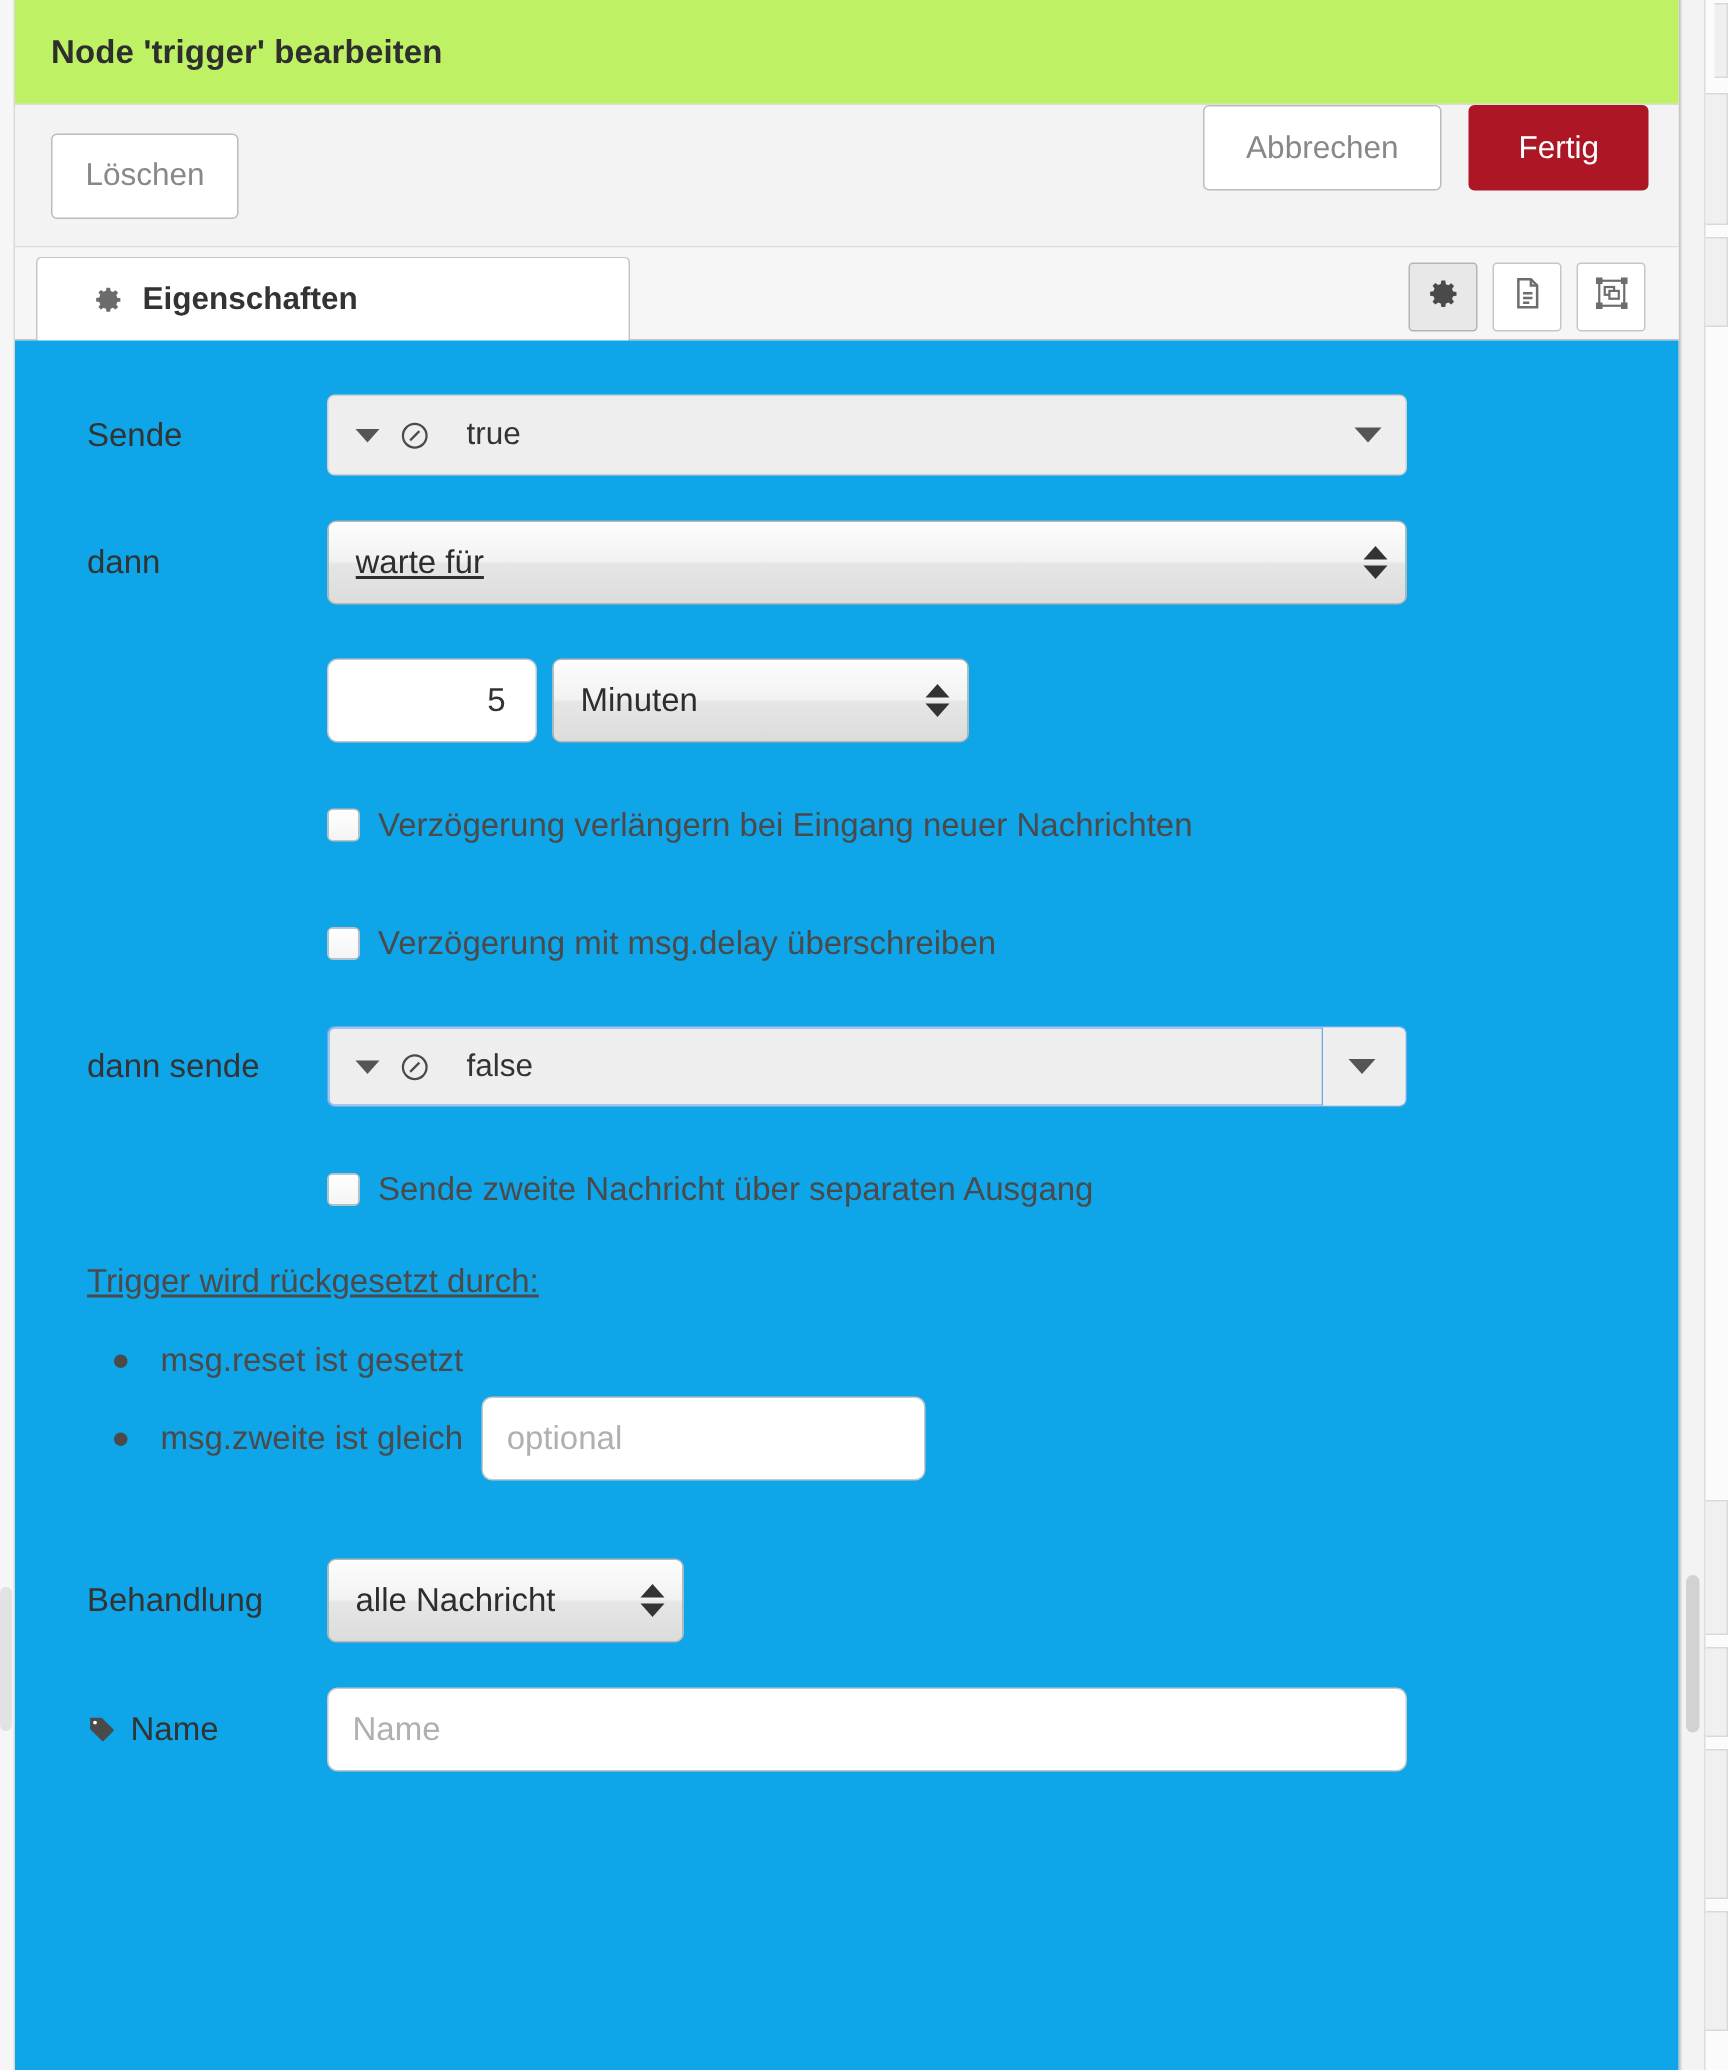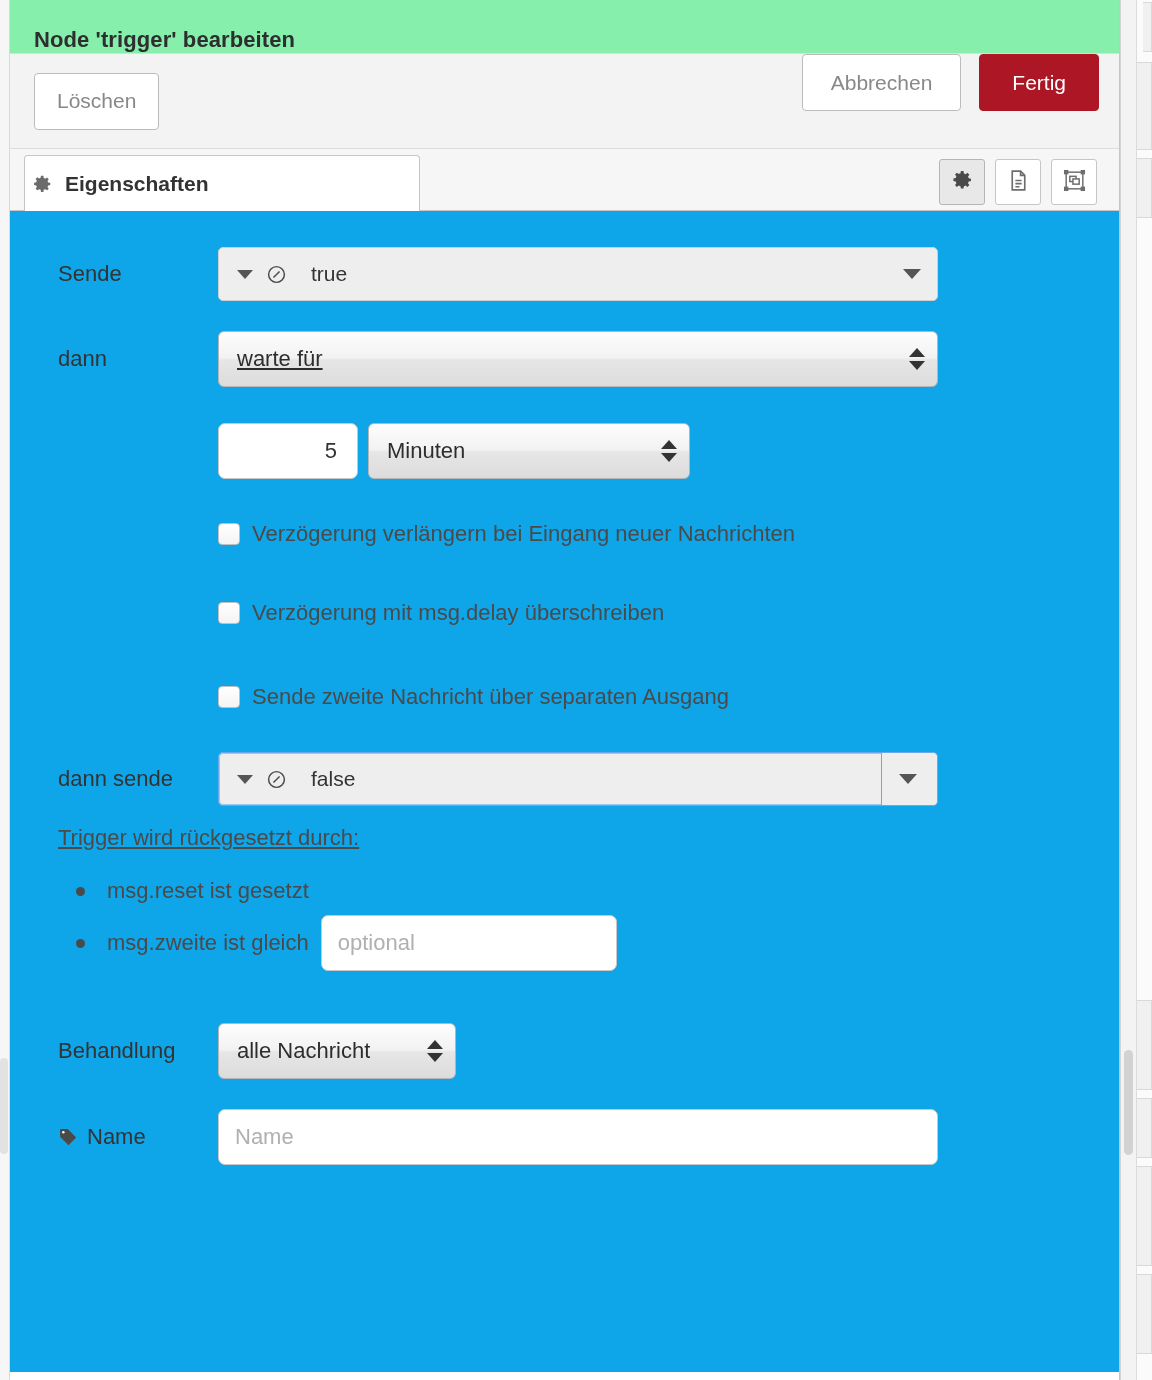--- a/index.html
+++ b/index.html
@@ -46,24 +46,24 @@
 
   
   .dialog {
     position: absolute; left: 10px; top: 0; width: 1110px; height: 1380px;
     background: #ffffff;
     border-right: 1px solid #c6c6c6;
   }
 
   
   .dlg-header {
-    height: 54px;
-    background: #86efac;
+    height: 70px;
+    background: #bef264;
     border-bottom: 1px solid #dcdcdc;
-    display: flex; align-items: flex-end;
+    display: flex; align-items: center;
     padding: 0 24px;
   }
   .dlg-title {
     font-size: 22px; font-weight: bold; color: #2e2e2e;
     letter-spacing: .1px;
   }
 
   
   .dlg-btnbar {
     height: 95px;
@@ -102,21 +102,21 @@
     border-bottom: 1px solid #c6c6c6;
   }
   .tab {
     position: absolute; left: 14px; top: 6px;
     width: 396px; height: 57px;
     background: #ffffff;
     border: 1px solid #c6c6c6;
     border-bottom: 1px solid #ffffff;
     border-radius: 4px 4px 0 0;
     display: flex; align-items: center;
-    padding-left: 6px; gap: 12px;
+    padding-left: 36px; gap: 12px;
     font-size: 21px; font-weight: bold; color: #333333;
     cursor: pointer;
   }
   .tab-gear { width: 22px; height: 22px; display: inline-block; }
   .tab-tools {
     position: absolute; right: 22px; top: 10px;
     display: flex; gap: 10px;
   }
   .tool-btn {
     width: 46px; height: 46px;
@@ -366,21 +366,21 @@
           <span class="sel-arrows">
             <span class="sel-up"></span>
               <span class="sel-dn"></span>
           </span>
         </div>
       </div>
 
       <div class="form-row" style="height:92px;">
         <div class="lbl"></div>
         <input class="tinput num-input" type="text" value="5" style="">
-        <div class="nselect" style="width:322px;margin-left:10px;">
+        <div class="nselect" style="width:278px;margin-left:10px;">
           <span class="sel-text">Minuten</span>
           <span class="sel-arrows">
             <span class="sel-up"></span>
               <span class="sel-dn"></span>
           </span>
         </div>
       </div>
 
       <div class="form-row" style="height:74px;align-items:center;">
         <div class="lbl"></div>
@@ -388,28 +388,20 @@
           <span class="cbox"></span>
           <span>Verzögerung verlängern bei Eingang neuer Nachrichten</span>
         </label>
       </div>
 
       <div class="form-row" style="height:84px;">
         <div class="lbl"></div>
         <label class="cbrow">
           <span class="cbox"></span>
           <span>Verzögerung mit msg.delay überschreiben</span>
-        </label>
-      </div>
-
-      <div class="form-row" style="height:84px;">
-        <div class="lbl"></div>
-        <label class="cbrow">
-          <span class="cbox"></span>
-          <span>Sende zweite Nachricht über separaten Ausgang</span>
         </label>
       </div>
 
       <div class="form-row" style="height:80px;">
         <div class="lbl">dann sende</div>
         <div class="typed-input focused">
           <div class="ti-type">
             <span class="ti-caret-sm"></span>
             <span class="ti-boolicon">
               <svg viewBox="0 0 24 24" width="21" height="21" fill="none" stroke="#4a4a4a" stroke-width="1.7">
@@ -417,20 +409,28 @@
                 <path d="M8.5 15.5L15.5 8.5"></path>
               </svg>
             </span>
           </div>
           <span class="ti-value">false</span>
           <span class="ti-sep"></span>
           <span class="ti-right-arrow" style="right:20px;z-index:2;"></span>
         </div>
       </div>
 
+      <div class="form-row" style="height:84px;">
+        <div class="lbl"></div>
+        <label class="cbrow">
+          <span class="cbox"></span>
+          <span>Sende zweite Nachricht über separaten Ausgang</span>
+        </label>
+      </div>
+
       <div class="reset-title" style="margin-top:6px;text-decoration:underline;">Trigger wird rückgesetzt durch:</div>
       <ul class="reset-list" style="margin-top:14px;">
         <li class="reset-li">
           <span class="bullet"></span>
           <span>msg.reset ist gesetzt</span>
         </li>
         <li class="reset-li">
           <span class="bullet"></span>
           <span>msg.zweite ist gleich</span>
           <input class="tinput" style="width: 296px; margin-left: 12px;" type="text" placeholder="optional">

